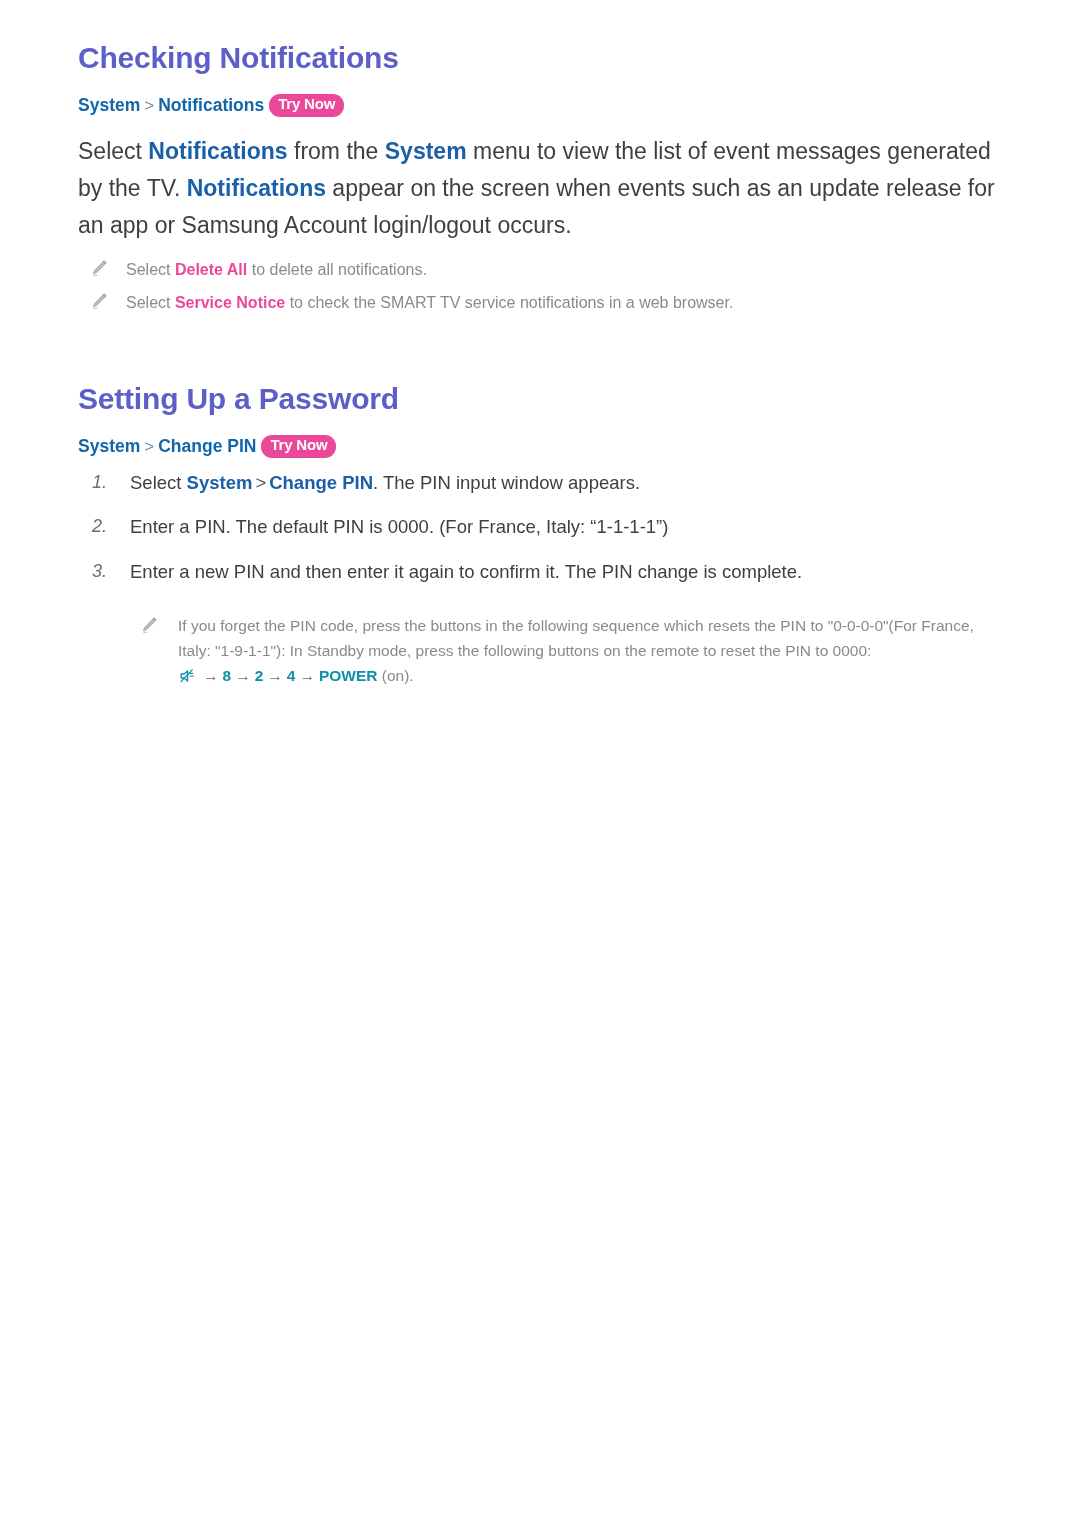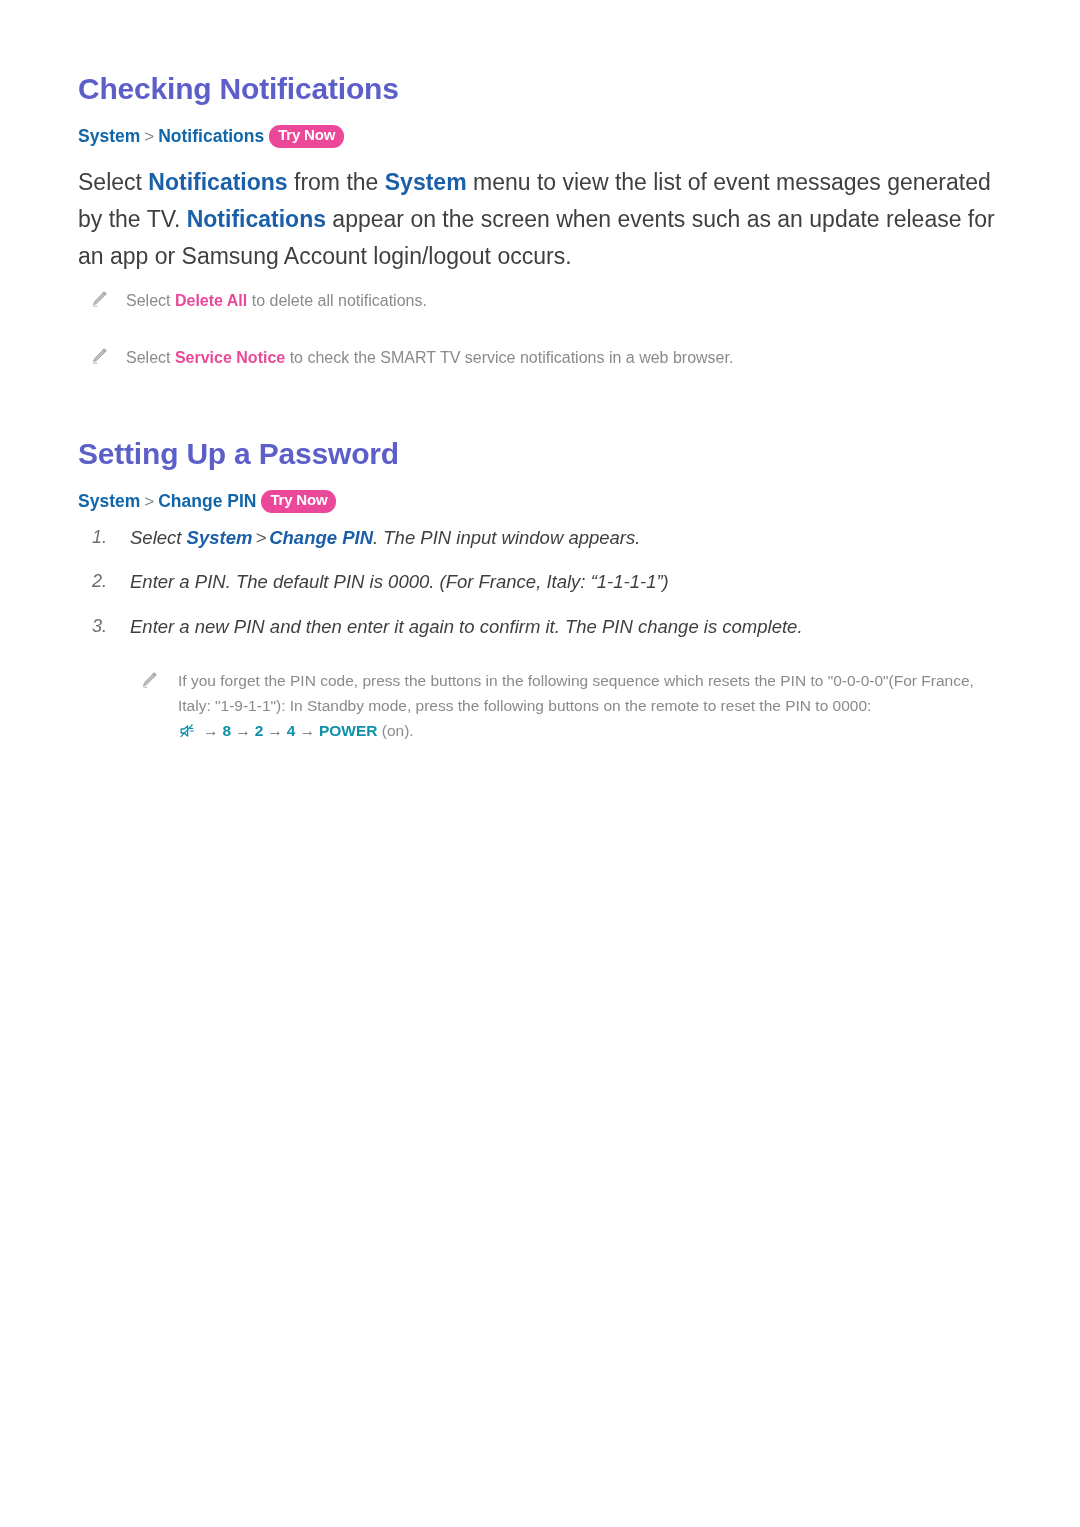--- a/index.html
+++ b/index.html
@@ -12,21 +12,21 @@
     height: 1527px;
     font-family: "Liberation Sans", sans-serif;
     color: #3b3b3b;
     -webkit-font-smoothing: antialiased;
   }
   .page {
     position: relative;
     width: 1080px;
     height: 1527px;
     box-sizing: border-box;
-    padding: 71px 78px 0 78px;
+    padding: 40px 78px 0 78px;
   }
 
   
   h1.section-title {
     font-size: 30px;
     font-weight: bold;
     color: #5B5FC7;
     margin: 0;
     letter-spacing: -0.2px;
     line-height: 1.2;
@@ -91,21 +91,21 @@
     margin: 12px 0 0 0;
     padding: 0;
     list-style: none;
   }
   .note-item {
     position: relative;
     padding-left: 48px;
     font-size: 16px;
     color: #8a8a8a;
     line-height: 1.58;
-    margin-top: 32px;
+    margin-top: 8px;
     max-width: 900px;
   }
   .note-item:first-child {
     margin-top: 8px;
   }
   .note-item .lnk {
     color: #ec4899;
     font-weight: bold;
   }
   .pencil-icon {
@@ -125,21 +125,20 @@
     counter-reset: stepnum;
   }
   ol.steps > li {
     position: relative;
     padding-left: 52px;
     font-size: 18.5px;
     color: #3f3f3f;
     line-height: 1.6;
     margin-top: 15px;
     max-width: 930px;
-    font-style: italic;
   }
   ol.steps > li:first-child {
     margin-top: 7px;
   }
   ol.steps > li::before {
     counter-increment: stepnum;
     content: counter(stepnum) ".";
     position: absolute;
     left: 14px;
     top: 0;

